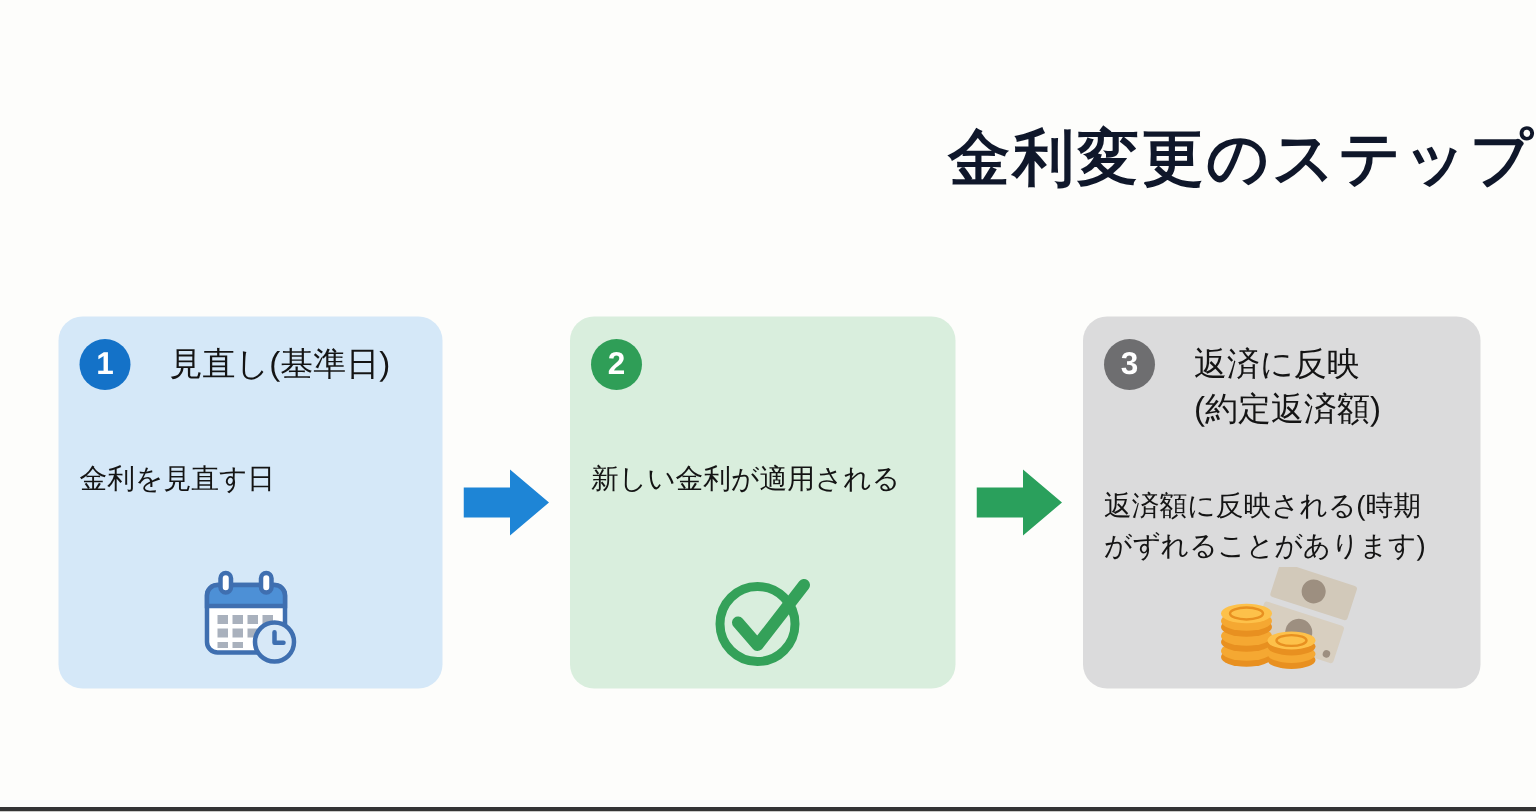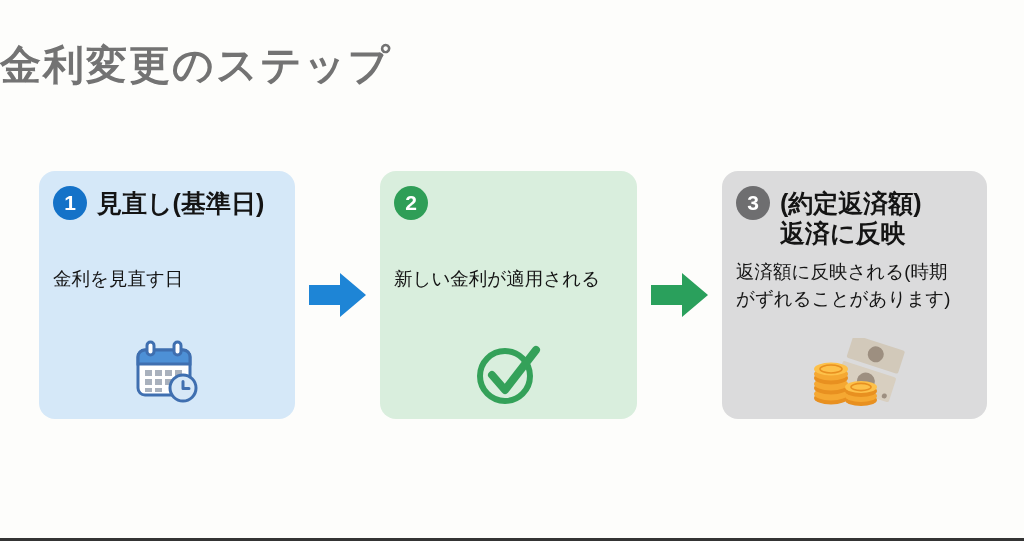--- a/index.html
+++ b/index.html
@@ -4,26 +4,26 @@
 <style>
   * { margin:0; padding:0; box-sizing:border-box; }
   html,body { width:1024px; height:541px; overflow:hidden; }
   body {
     background:#fdfdfb;
     font-family:"Liberation Sans","DejaVu Sans",sans-serif;
     color:#141414;
     position:relative;
   }
   .page-title {
-    margin:38px auto 0;
-    text-align:left;
+    margin:78px auto 0;
+    text-align:right;
     font-size:41px;
     font-weight:bold;
     letter-spacing:2px;
-    color:#737373;
+    color:#0f172a;
   }
   .steps-row {
     margin-top:78px;
     padding:0 37px 0 39px;
     display:flex;
     align-items:flex-start;
   }
   .step-card {
     height:248px;
     border-radius:16px;
@@ -49,35 +49,36 @@
     display:flex;
     align-items:center;
     justify-content:center;
     margin-top:-2px;
   }
   .badge-blue  { background:#1472c8; }
   .badge-green { background:#2f9e57; }
   .badge-gray  { background:#6e6e70; }
   .card-title-wrap { display:flex; flex-direction:column; }
   .card-title-line {
-    font-size:25px;
-    font-weight:bold;
+    font-size:22px;
+    font-weight:normal;
     line-height:30px;
     white-space:nowrap;
+    margin-left:16px;
   }
   .card-body {
     flex:1;
     display:flex;
     align-items:center;
     text-align:center;
     font-size:18.5px;
     line-height:27px;
   }
   .card-gray .card-body {
-    align-items:flex-start;
+    align-items:flex-end;
     justify-content:flex-start;
     text-align:left;
     padding-top:10px;
   }
   .card-gray .card-body span { max-width:224px; display:inline-block; }
   .card-icon-area {
     height:70px;
     display:flex;
     align-items:center;
     justify-content:center;
@@ -162,22 +163,22 @@
   <div class="flow-arrow">
     <svg width="58" height="46" viewBox="0 0 58 46" aria-hidden="true">
       <polygon points="0,13 31,13 31,1 57,23 31,45 31,33 0,33" fill="#2aa05c"></polygon>
     </svg>
   </div>
 
   <div class="step-card card-gray">
     <div class="card-head">
       <span class="step-badge badge-gray">3</span>
       <span class="card-title-wrap">
+        <span class="card-title-line">返済に反映</span>
         <span class="card-title-line">(約定返済額)</span>
-        <span class="card-title-line">返済に反映</span>
       </span>
     </div>
     <div class="card-body">
       <span>返済額に反映される(時期がずれることがあります)</span>
     </div>
     <div class="card-icon-area">
       <svg width="104" height="68" viewBox="0 0 104 68" aria-hidden="true">
         <g transform="rotate(18 70 28)">
           <rect x="42" y="4" width="54" height="24" rx="2" fill="#d2c9ba"></rect>
           <circle cx="69" cy="16" r="8" fill="#9d8f80"></circle>

